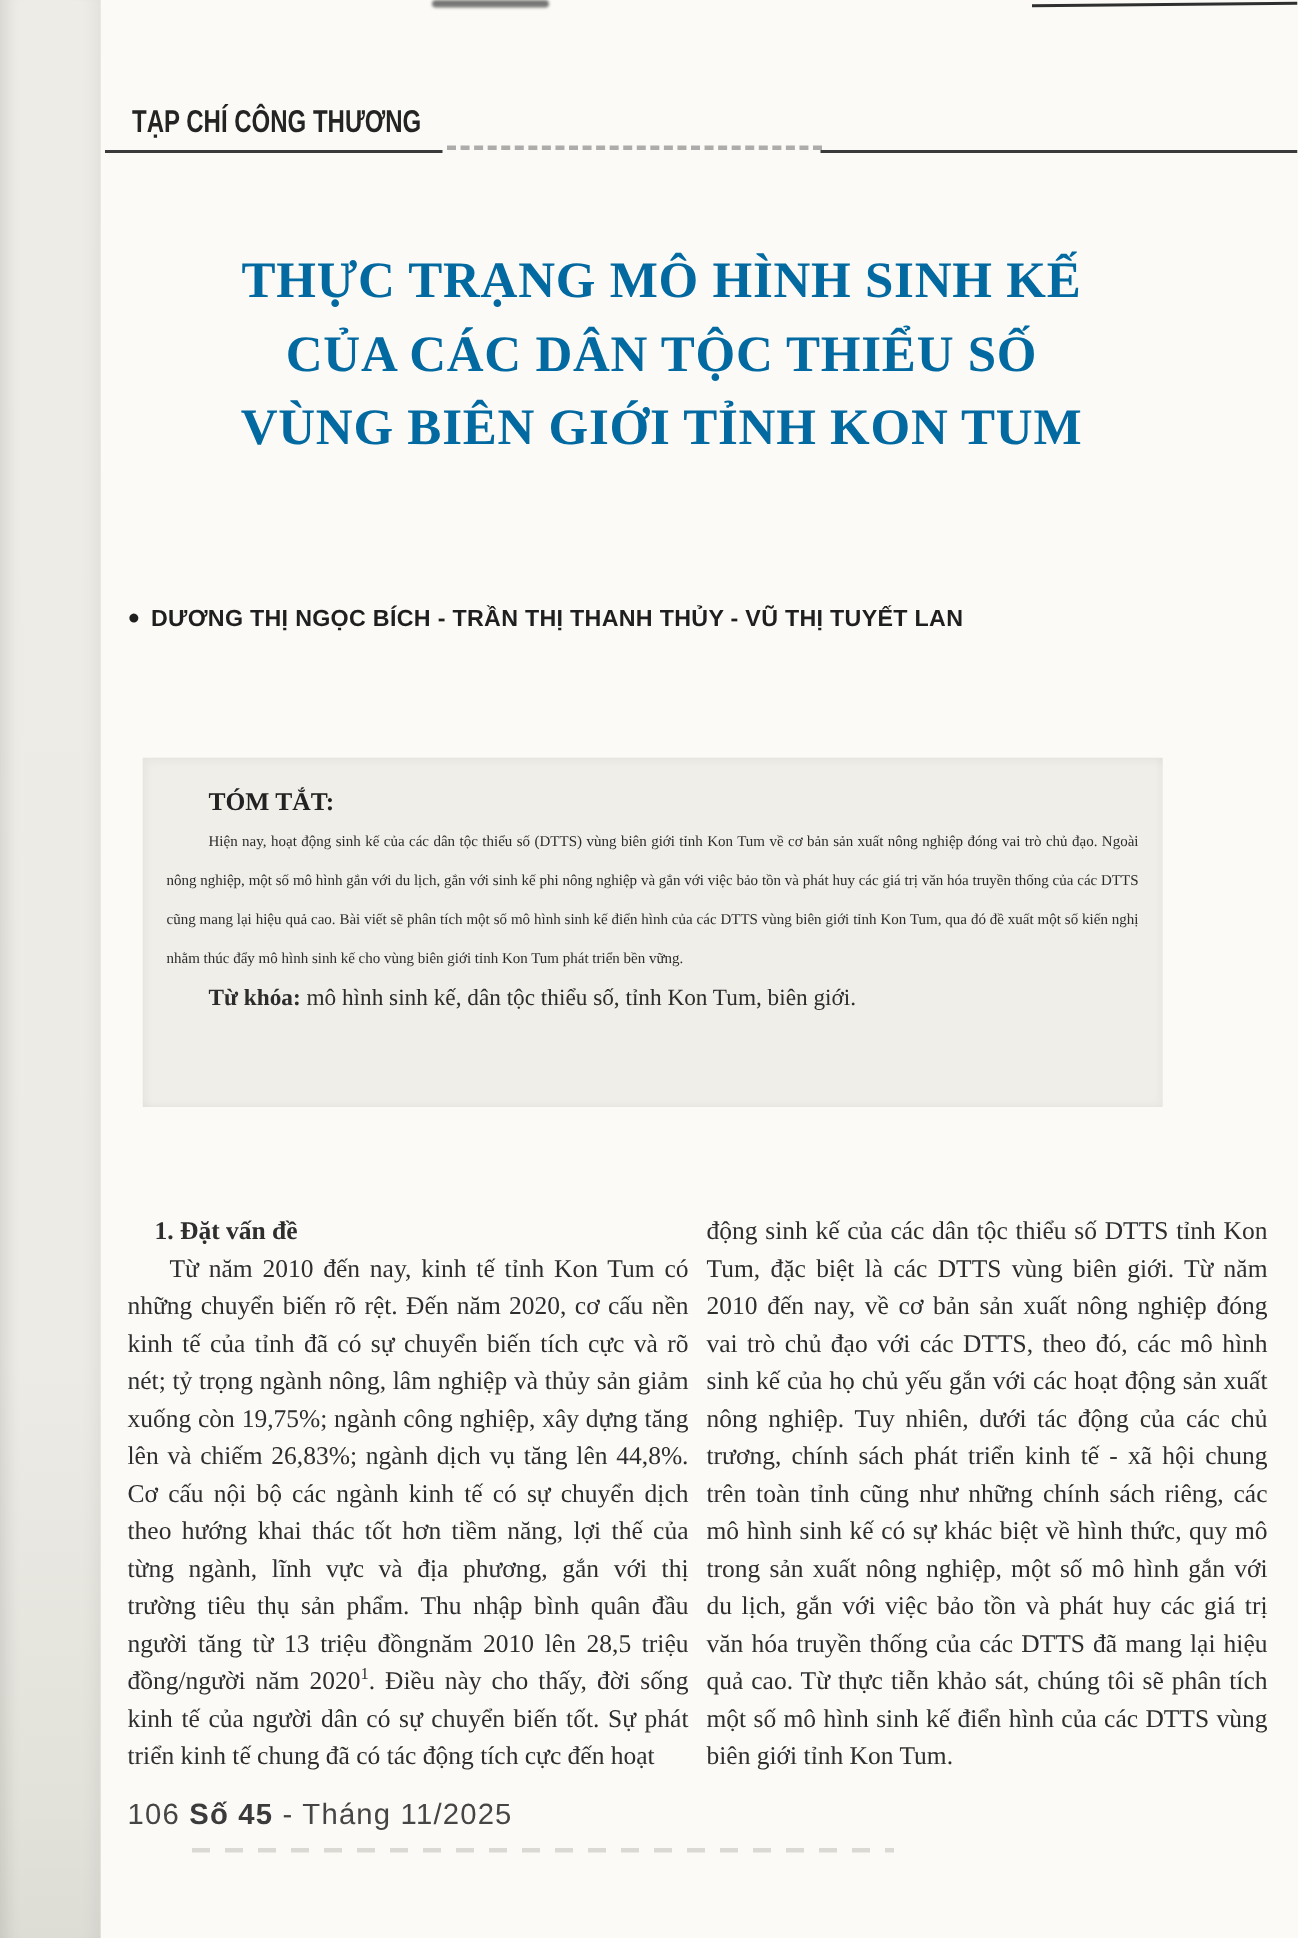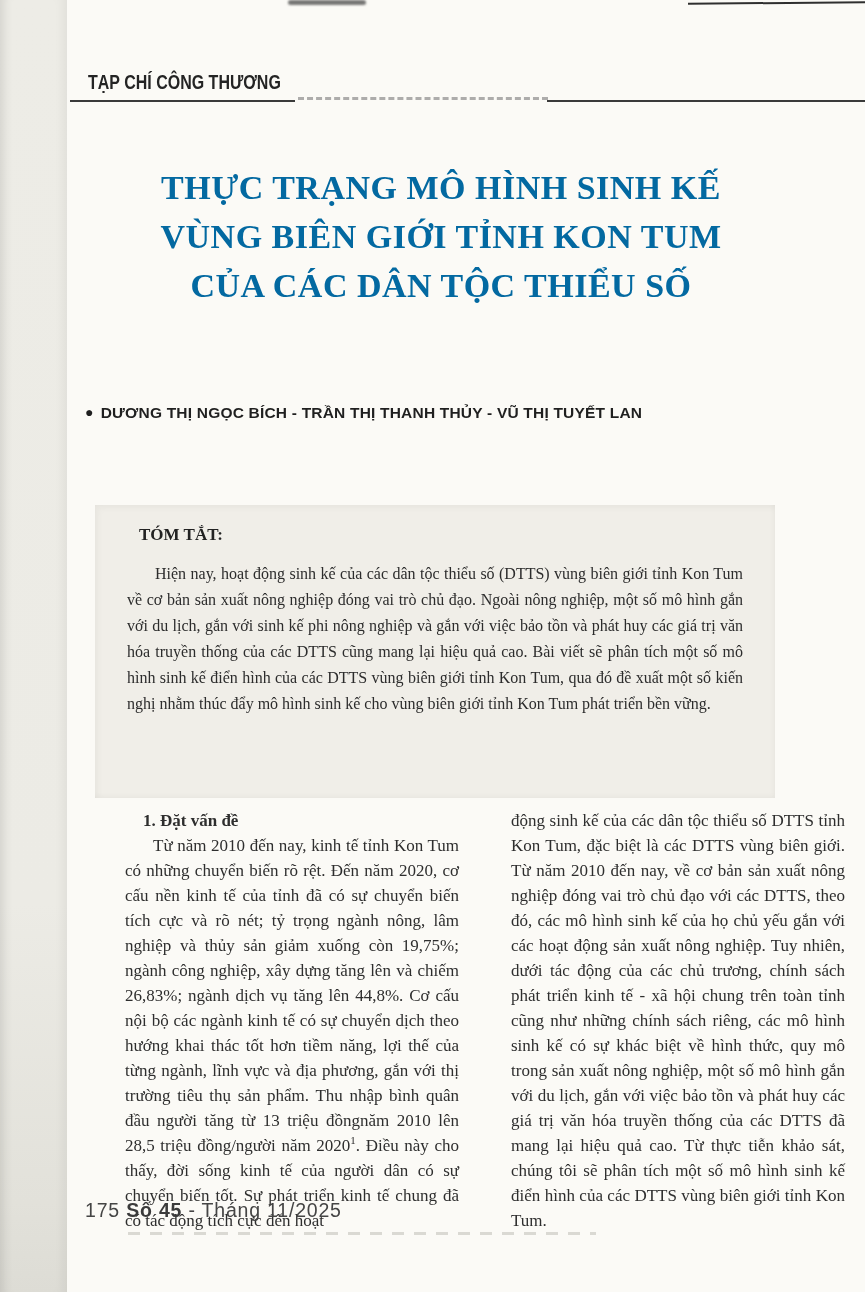--- a/index.html
+++ b/index.html
@@ -63,48 +63,47 @@
   .authors-line {
     position: absolute; left: 85px; top: 404px; width: 712px;
     font-family: "Liberation Sans", sans-serif;
     font-weight: 700; font-size: 15.5px; color: #1f1f1f;
     letter-spacing: 0.2px; white-space: nowrap;
   }
   .authors-line .bullet { font-size: 14px; margin-right: 7px; position: relative; top: -1px; }
 
   
   .abstract-box {
-    position: absolute; left: 95px; top: 505px; width: 680px; height: 293px;
+    position: absolute; left: 95px; top: 505px; width: 680px; height: 233px;
     background: #f0eee8;
     box-sizing: border-box;
     padding: 20px 16px 0 16px;
     box-shadow: inset 3px 3px 6px rgba(0,0,0,0.035), inset -2px -2px 5px rgba(0,0,0,0.03);
   }
   .abstract-heading {
     font-weight: 700; font-size: 17px; margin: 0 0 4px 28px; color: #222;
   }
   .abstract-body {
-    font-size: 16px; line-height: 26px; text-align: justify;
-    text-indent: 28px; margin: 16px; color: #2c2c2c;
+    font-size: 10px; line-height: 26px; text-align: justify;
+    text-indent: 28px; margin: 0; color: #2c2c2c;
   }
   .abstract-keywords {
     font-size: 15.5px; line-height: 26px; text-indent: 28px; margin: 0; color: #2c2c2c;
   }
   .abstract-keywords .kw-label { font-weight: 700; }
 
   
   .body-columns {
     position: absolute; left: 85px; top: 808px; width: 760px;
     display: flex; gap: 12px;
   }
   .col {
     width: 374px;
     font-size: 17px; line-height: 25px; text-align: justify;
     color: #2e2e2e;
-    margin-left: 40px;
   }
   .section-heading {
     font-weight: 700; margin: 0 0 0 18px; font-size: 17px;
   }
   .col p.body-par { margin: 0; text-indent: 28px; }
   .col p.body-par-cont { margin: 0; text-indent: 0; }
   sup.fn { font-size: 11px; line-height: 0; }
 
   
   .page-footer {
@@ -129,42 +128,43 @@
 <div class="top-smudge"></div>
 <div class="top-right-line"></div>
 
 <div class="journal-name">TẠP CHÍ CÔNG THƯƠNG</div>
 <div class="header-rule"></div>
 <div class="header-rule-gap"></div>
 <div class="header-rule-dashes"></div>
 
 <div class="article-title">
   <div>THỰC TRẠNG MÔ HÌNH SINH KẾ</div>
+  <div>CỦA CÁC DÂN TỘC THIỂU SỐ</div>
   <div>VÙNG BIÊN GIỚI TỈNH KON TUM</div>
-  <div>CỦA CÁC DÂN TỘC THIỂU SỐ</div>
 </div>
 
 <div class="authors-line">
   <span class="bullet">●</span><span>DƯƠNG THỊ NGỌC BÍCH - TRẦN THỊ THANH THỦY - VŨ THỊ TUYẾT LAN</span>
 </div>
 
 <div class="abstract-box">
   <p class="abstract-heading">TÓM TẮT:</p>
   <p class="abstract-body">Hiện nay, hoạt động sinh kế của các dân tộc thiểu số (DTTS) vùng biên giới tỉnh Kon Tum về cơ bản sản xuất nông nghiệp đóng vai trò chủ đạo. Ngoài nông nghiệp, một số mô hình gắn với du lịch, gắn với sinh kế phi nông nghiệp và gắn với việc bảo tồn và phát huy các giá trị văn hóa truyền thống của các DTTS cũng mang lại hiệu quả cao. Bài viết sẽ phân tích một số mô hình sinh kế điển hình của các DTTS vùng biên giới tỉnh Kon Tum, qua đó đề xuất một số kiến nghị nhằm thúc đẩy mô hình sinh kế cho vùng biên giới tỉnh Kon Tum phát triển bền vững.</p>
+  <p class="abstract-keywords"><span class="kw-label">Từ khóa:</span><span> mô hình sinh kế, dân tộc thiểu số, tỉnh Kon Tum, biên giới.</span></p>
 </div>
 
 <div class="body-columns">
   <div class="col">
     <p class="section-heading">1. Đặt vấn đề</p>
     <p class="body-par"><span>Từ năm 2010 đến nay, kinh tế tỉnh Kon Tum có những chuyển biến rõ rệt. Đến năm 2020, cơ cấu nền kinh tế của tỉnh đã có sự chuyển biến tích cực và rõ nét; tỷ trọng ngành nông, lâm nghiệp và thủy sản giảm xuống còn 19,75%; ngành công nghiệp, xây dựng tăng lên và chiếm 26,83%; ngành dịch vụ tăng lên 44,8%. Cơ cấu nội bộ các ngành kinh tế có sự chuyển dịch theo hướng khai thác tốt hơn tiềm năng, lợi thế của từng ngành, lĩnh vực và địa phương, gắn với thị trường tiêu thụ sản phẩm. Thu nhập bình quân đầu người tăng từ 13 triệu đồngnăm 2010 lên 28,5 triệu đồng/người năm 2020</span><sup class="fn">1</sup><span>. Điều này cho thấy, đời sống kinh tế của người dân có sự chuyển biến tốt. Sự phát triển kinh tế chung đã có tác động tích cực đến hoạt</span></p>
   </div>
   <div class="col">
     <p class="body-par-cont">động sinh kế của các dân tộc thiểu số DTTS tỉnh Kon Tum, đặc biệt là các DTTS vùng biên giới. Từ năm 2010 đến nay, về cơ bản sản xuất nông nghiệp đóng vai trò chủ đạo với các DTTS, theo đó, các mô hình sinh kế của họ chủ yếu gắn với các hoạt động sản xuất nông nghiệp. Tuy nhiên, dưới tác động của các chủ trương, chính sách phát triển kinh tế - xã hội chung trên toàn tỉnh cũng như những chính sách riêng, các mô hình sinh kế có sự khác biệt về hình thức, quy mô trong sản xuất nông nghiệp, một số mô hình gắn với du lịch, gắn với việc bảo tồn và phát huy các giá trị văn hóa truyền thống của các DTTS đã mang lại hiệu quả cao. Từ thực tiễn khảo sát, chúng tôi sẽ phân tích một số mô hình sinh kế điển hình của các DTTS vùng biên giới tỉnh Kon Tum.</p>
   </div>
 </div>
 
 <div class="page-footer">
-  <span>175</span>
+  <span>106</span>
   <span class="issue">Số 45</span>
   <span>- Tháng 11/2025</span>
 </div>
 
 <div class="bottom-remnant"></div>
 
 </body></html>

